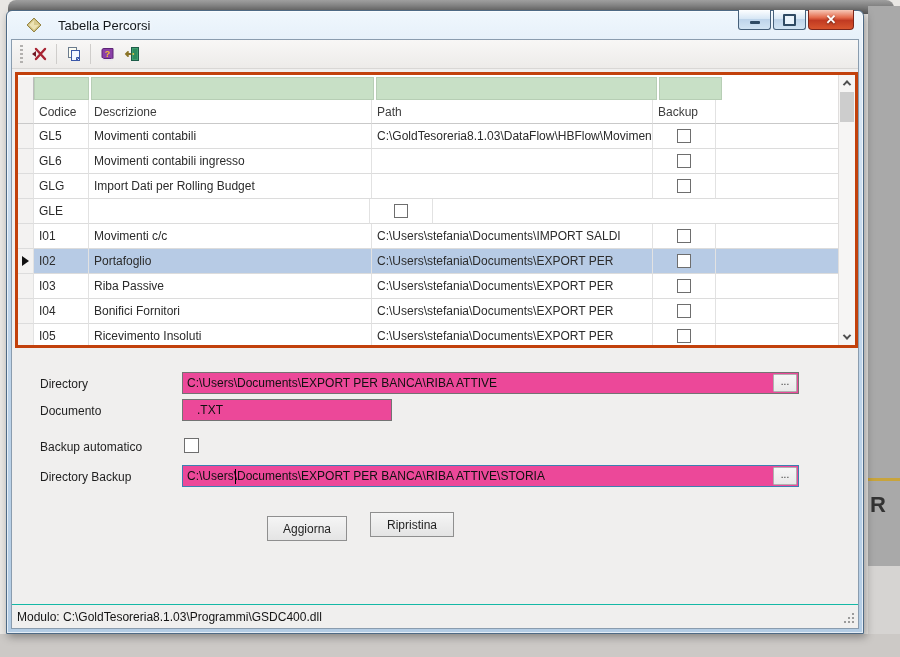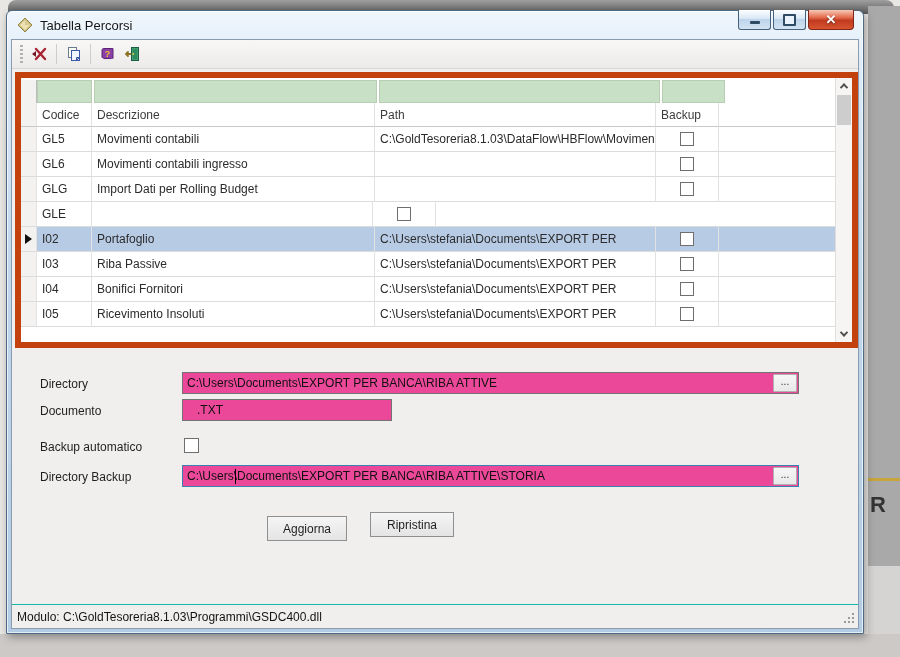--- a/index.html
+++ b/index.html
@@ -18,21 +18,21 @@
   .bg-right-low{position:absolute;left:868px;top:566px;width:32px;height:70px;background:#d6d4d2;}
   .bg-bottom{position:absolute;left:0;top:634px;width:900px;height:23px;background:#ccc9c6;}
 
   
   .window{position:absolute;left:6px;top:10px;width:858px;height:624px;
     background:linear-gradient(180deg,#f0f7fd 0%,#dbe9f6 10%,#c2d7ec 40%,#b3cce4 100%);
     border:1px solid #4e6a85;border-radius:6px 6px 0 0;
     box-shadow:inset 0 0 0 1px rgba(255,255,255,.65), 2px 3px 9px rgba(0,0,0,.35);
     box-sizing:border-box;}
   .titlebar{position:absolute;left:0;top:0;right:0;height:28px;display:flex;align-items:center;
-    padding-left:10px;gap:7px;}
+    padding-left:19px;gap:16px;}
   .title-text{font-size:13px;color:#14181c;text-shadow:0 0 4px #fff;}
   .winbtns{position:absolute;top:-1px;right:9px;display:flex;gap:2px;}
   .wbtn{height:20px;box-sizing:border-box;border:1px solid #46607a;border-top:none;
     display:flex;align-items:center;justify-content:center;cursor:default;}
   .wbtn-min{width:33px;border-radius:0 0 3px 3px;
     background:linear-gradient(#fdfeff,#d8e7f5 45%,#bed4ea 50%,#d2e4f3);}
   .wbtn-max{width:33px;border-radius:0 0 3px 3px;
     background:linear-gradient(#fdfeff,#d8e7f5 45%,#bed4ea 50%,#d2e4f3);}
   .wbtn-close{width:46px;border-radius:0 0 4px 4px;border-color:#7c251a;
     background:linear-gradient(#f7c9b8,#e36a4b 40%,#c13a22 55%,#d8552e);}
@@ -47,21 +47,21 @@
   .toolbar{position:absolute;left:0;right:0;top:0;height:28px;
     background:linear-gradient(#f8f7f6,#edebe9);border-bottom:1px solid #d9d7d5;
     display:flex;align-items:center;padding-left:4px;}
   .tb-grip{width:3px;height:18px;margin:0 4px;
     background:repeating-linear-gradient(180deg,#b3b1af 0 2px,transparent 2px 4px);}
   .tb-sep{width:1px;height:20px;background:#cfcdcb;margin:0 4px;}
   .tb-btn{width:25px;height:23px;display:flex;align-items:center;justify-content:center;border-radius:2px;}
 
   
   .grid{position:absolute;left:3px;top:32px;width:843px;height:276px;background:#fff;
-    border:6px solid #c2410c;box-sizing:border-box;overflow:hidden;}
+    border:3px solid #c2410c;box-sizing:border-box;overflow:hidden;}
   .grid-body{position:absolute;left:0;top:0;right:17px;bottom:0;padding-top:2px;}
   .g-row{display:flex;height:25px;box-sizing:border-box;}
   .g-row.filter{height:23px;}
   .g-row.header{height:24px;}
   .cell{box-sizing:border-box;font-size:12px;color:#2b2b2b;line-height:24px;
     padding-left:5px;white-space:nowrap;overflow:hidden;}
   .c-sel{width:16px;padding:0;background:#f3f2f1;border-right:1px solid #bcbcbc;
     border-bottom:1px solid #dcdcdc;display:flex;align-items:center;justify-content:center;}
   .c-cod{width:55px;}
   .c-desc{width:283px;}
@@ -242,20 +242,30 @@
         <div class="g-row data">
           <div class="cell c-sel"></div>
           <div class="cell c-cod">GLE</div>
           <div class="cell c-path"></div>
           <div class="cell c-bak">
               <div class="cb"></div>
             </div>
           <div class="cell c-fill"></div>
         </div>
 
+        <div class="g-row data">
+          <div class="cell c-sel"></div>
+          <div class="cell c-cod">I01</div>
+          <div class="cell c-desc">Movimenti c/c</div>
+          <div class="cell c-path">C:\Users\stefania\Documents\IMPORT SALDI</div>
+          <div class="cell c-bak">
+              <div class="cb"></div>
+            </div>
+          <div class="cell c-fill"></div>
+        </div>
 
         <div class="g-row data selected">
           <div class="cell c-sel">
               <div class="sel-arrow"></div>
             </div>
           <div class="cell c-cod">I02</div>
           <div class="cell c-desc">Portafoglio</div>
           <div class="cell c-path">C:\Users\stefania\Documents\EXPORT PER</div>
           <div class="cell c-bak">
               <div class="cb"></div>

